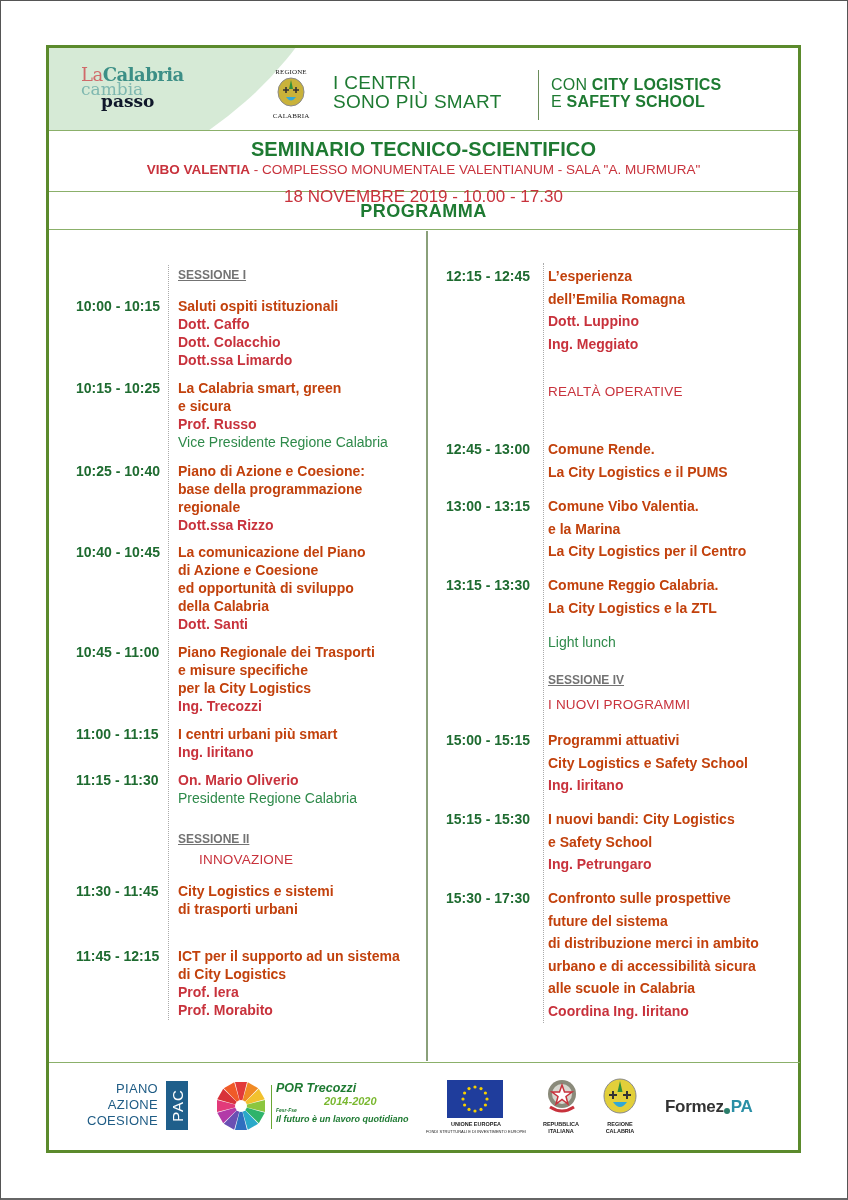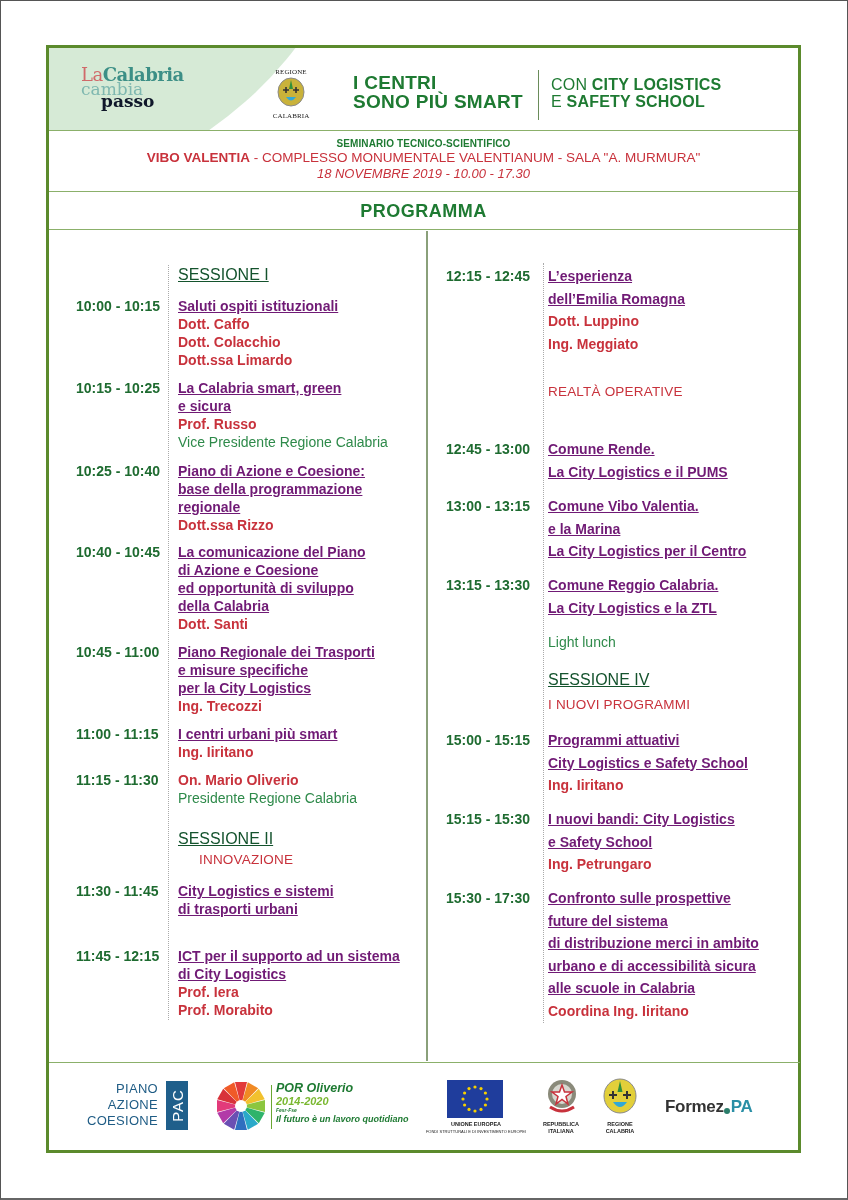--- a/index.html
+++ b/index.html
@@ -16,67 +16,67 @@
   .lcp-line1 { font-family: "DejaVu Serif", serif; font-size: 18px; letter-spacing: -0.5px; }
   .lcp-la { color: #d06a6a; }
   .lcp-calabria { color: #3c8f86; font-weight: bold; }
   .lcp-cambia { font-family: "DejaVu Serif", serif; color: #7fb8b0; font-size: 17px; margin-top: -3px; }
   .lcp-passo { font-family: "DejaVu Serif", serif; color: #0f172a; font-weight: bold; font-size: 17px; margin-top: -5px; padding-left: 20px; }
 
   .regione-logo { position: absolute; left: 222px; top: 20px; width: 40px; text-align: center; }
   .regione-top, .regione-bottom { font-family: "Liberation Serif", serif; font-size: 7px; color: #222; letter-spacing: 0.1px; }
   .regione-emblem { width: 28px; height: 30px; margin: 1px auto; }
 
-  .title-main { position: absolute; left: 284px; top: 25px; color: #1e7a32; font-weight: bold; font-size: 19px; line-height: 19px; letter-spacing: 0.3px; margin-left: 20px; }
+  .title-main { position: absolute; left: 284px; top: 25px; color: #1e7a32; font-weight: normal; font-size: 19px; line-height: 19px; letter-spacing: 0.3px; }
   .title-divider { position: absolute; left: 489px; top: 22px; width: 1px; height: 50px; background: #6a8c5a; }
   .title-sub { position: absolute; left: 502px; top: 28px; color: #1e7a32; font-size: 16px; line-height: 17px; letter-spacing: 0.2px; }
   .title-sub b { font-weight: bold; }
 
   
   .seminar { position: absolute; left: 0; top: 84px; width: 749px; height: 60px; text-align: center; border-bottom: 1.5px solid #8bb06a; }
-  .seminar-title { color: #1e7a32; font-weight: bold; font-size: 10px; margin-top: 6px; letter-spacing: 0.1px; }
+  .seminar-title { color: #1e7a32; font-weight: bold; font-size: 20px; margin-top: 6px; letter-spacing: 0.1px; }
   .seminar-venue { font-size: 13.5px; color: #c8323c; margin-top: 1px; }
   .seminar-venue b { font-weight: bold; }
-  .seminar-date { font-size: 13px; color: #c8323c; margin-top: 1px; font-style: italic; }
+  .seminar-date { font-size: 17px; color: #c8323c; margin-top: 10px; }
 
   .programma { position: absolute; left: 0; top: 144px; width: 749px; height: 38px; text-align: center; color: #1e7a32; font-weight: bold; font-size: 18px; line-height: 38px; border-bottom: 1.5px solid #8bb06a; letter-spacing: 0.5px; }
 
   
   .col-divider { position: absolute; left: 377px; top: 183px; width: 1.5px; height: 830px; background: #8aa07a; }
   .column { position: absolute; top: 183px; }
   .col-left { left: 0; width: 377px; }
   .col-right { left: 379px; width: 370px; }
   .dotted { position: absolute; top: 34px; width: 0; border-left: 1px dotted #aaa; }
   .col-left .dotted { left: 119px; height: 755px; }
   .col-right .dotted { left: 115px; height: 760px; }
 
   .row { position: absolute; font-size: 14px; line-height: 18px; }
   .col-left .row .time { position: absolute; left: 27px; width: 95px; white-space: nowrap; }
   .col-left .row .content { position: absolute; left: 129px; width: 245px; }
   .col-right .row .time { position: absolute; left: 18px; width: 95px; white-space: nowrap; }
   .col-right .row .content { position: absolute; left: 120px; width: 250px; }
   .col-right .row { line-height: 22.5px; }
 
   .time { color: #1e6b30; font-weight: bold; }
-  .t-green { color: #701a75; font-weight: bold; display: block; text-decoration: underline; }
+  .t-green { color: #c2410c; font-weight: bold; display: block; }
   .t-red { color: #c8323c; font-weight: bold; display: block; }
   .t-note { color: #2e8a4a; display: block; font-weight: normal; }
-  .session { color: #14532d; font-weight: normal; text-decoration: underline; display: block; font-size: 16px; }
+  .session { color: #737373; font-weight: bold; text-decoration: underline; display: block; font-size: 12px; }
   .session-sub { color: #c8323c; display: block; font-size: 13.5px; letter-spacing: 0.2px; }
 
   
   .footer { position: absolute; left: 0; top: 1014px; width: 751px; height: 88px; border-top: 1.5px solid #8bb06a; }
   .pac-text { position: absolute; left: 38px; top: 18px; text-align: right; color: #1f5c85; font-size: 13px; line-height: 16px; letter-spacing: 0.3px; }
   .pac-box { position: absolute; left: 117px; top: 18px; width: 22px; height: 49px; background: #1f5f8b; color: #fff; font-size: 15px; display: flex; align-items: center; justify-content: center; }
   .pac-box span { transform: rotate(-90deg); display: block; letter-spacing: 1px; }
   .por-flower { position: absolute; left: 165px; top: 16px; width: 54px; height: 54px; }
   .por-bar { position: absolute; left: 222px; top: 22px; width: 1px; height: 44px; background: #6aa632; }
   .por-text { position: absolute; left: 227px; top: 19px; font-style: italic; font-weight: bold; }
   .por-title { color: #1e7a32; font-size: 12.5px; line-height: 13px; }
-  .por-years { color: #7ab830; font-size: 11px; line-height: 12px; }
+  .por-years { color: #7ab830; font-size: 11px; line-height: 12px; margin-left: 48px; }
   .por-fund { color: #1e7a32; font-size: 5px; line-height: 7px; }
   .por-motto { color: #1e7a32; font-size: 9px; line-height: 11px; }
   .eu-logo { position: absolute; left: 398px; top: 17px; width: 56px; height: 38px; background: #1f3d9c; }
   .eu-label { position: absolute; left: 372px; top: 58px; width: 110px; text-align: center; font-size: 5.5px; line-height: 7px; color: #222; font-weight: bold; }
   .eu-label .small { font-size: 4px; font-weight: normal; }
   .rep-emblem { position: absolute; left: 495px; top: 14px; width: 36px; height: 38px; }
   .rep-label { position: absolute; left: 484px; top: 58px; width: 56px; text-align: center; font-size: 5.5px; line-height: 7px; color: #222; font-weight: bold; }
   .reg-emblem { position: absolute; left: 553px; top: 14px; width: 36px; height: 38px; }
   .reg-label { position: absolute; left: 543px; top: 58px; width: 56px; text-align: center; font-size: 5.5px; line-height: 7px; color: #222; font-weight: bold; }
   .formez { position: absolute; left: 616px; top: 34px; font-size: 17px; color: #333; font-weight: bold; letter-spacing: -0.3px; }
@@ -340,21 +340,21 @@
         <path d="M0 0 L6 -24 L-6 -24 Z" fill="#6a4fb3" transform="rotate(210)"></path>
         <path d="M0 0 L6 -24 L-6 -24 Z" fill="#b23aa8" transform="rotate(240)"></path>
         <path d="M0 0 L6 -24 L-6 -24 Z" fill="#e23a7a" transform="rotate(270)"></path>
         <path d="M0 0 L6 -24 L-6 -24 Z" fill="#d8323a" transform="rotate(300)"></path>
         <path d="M0 0 L6 -24 L-6 -24 Z" fill="#f05a28" transform="rotate(330)"></path>
         <circle r="6" fill="#fff"></circle>
       </g>
     </svg>
     <div class="por-bar"></div>
     <div class="por-text">
-      <div class="por-title">POR Oliverio</div>
+      <div class="por-title">POR Trecozzi</div>
       <div class="por-years">2014-2020</div>
       <div class="por-fund">Fesr-Fse</div>
       <div class="por-motto">Il futuro è un lavoro quotidiano</div>
     </div>
 
     <svg class="eu-logo" viewBox="0 0 56 38">
       <rect width="56" height="38" fill="#1f3d9c"></rect>
       <g fill="#f5d000">
         <circle cx="28" cy="7" r="1.6"></circle>
           <circle cx="34" cy="8.6" r="1.6"></circle>

